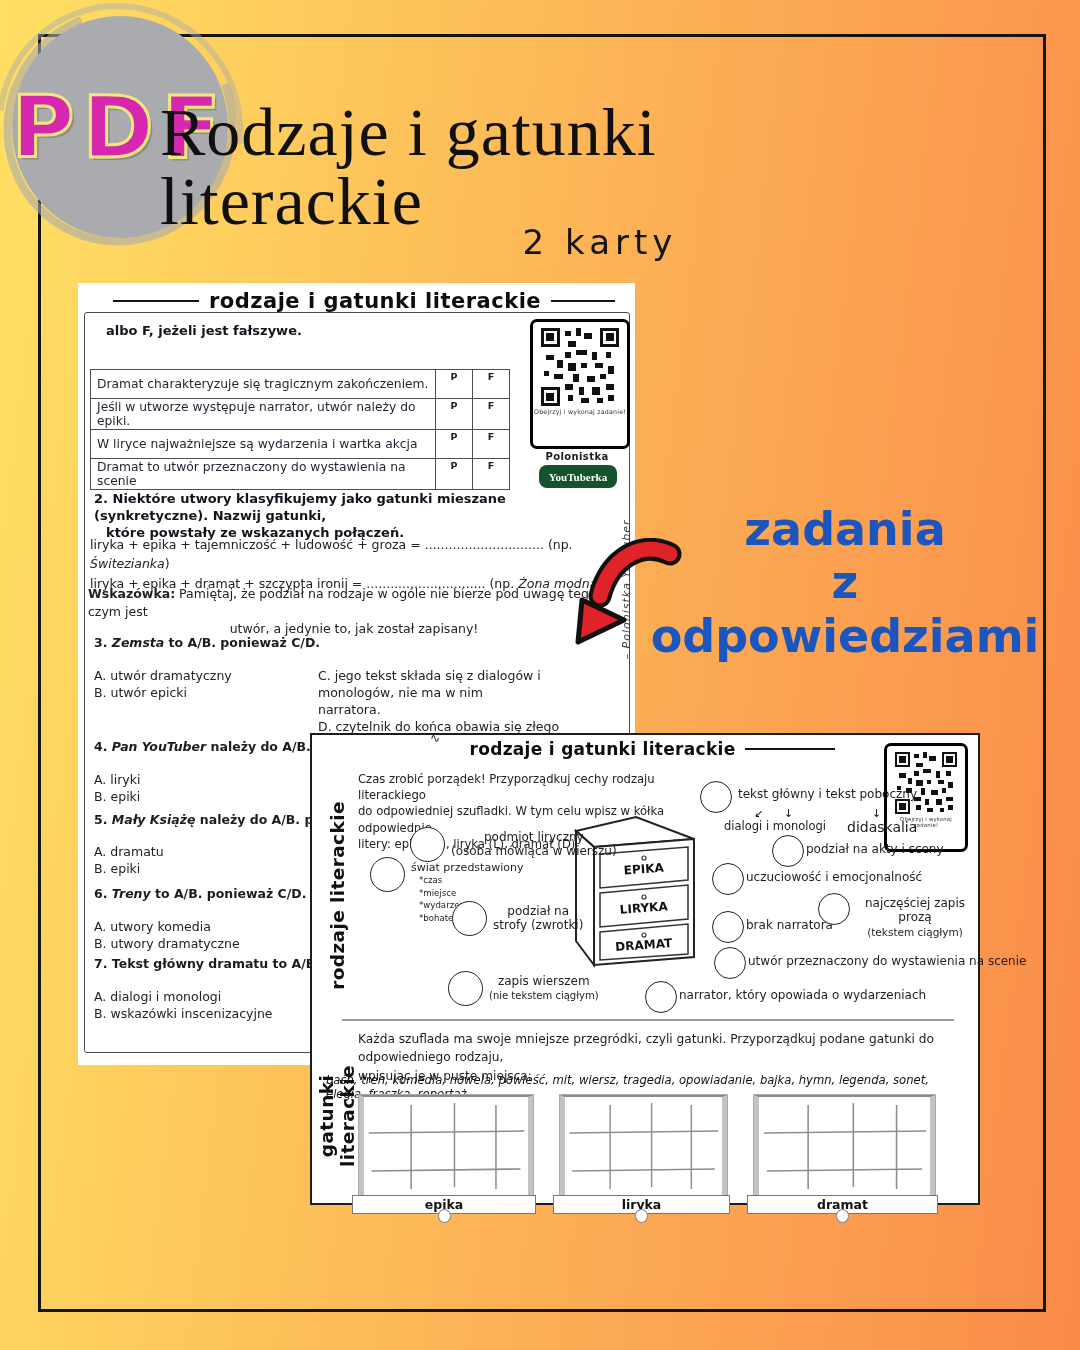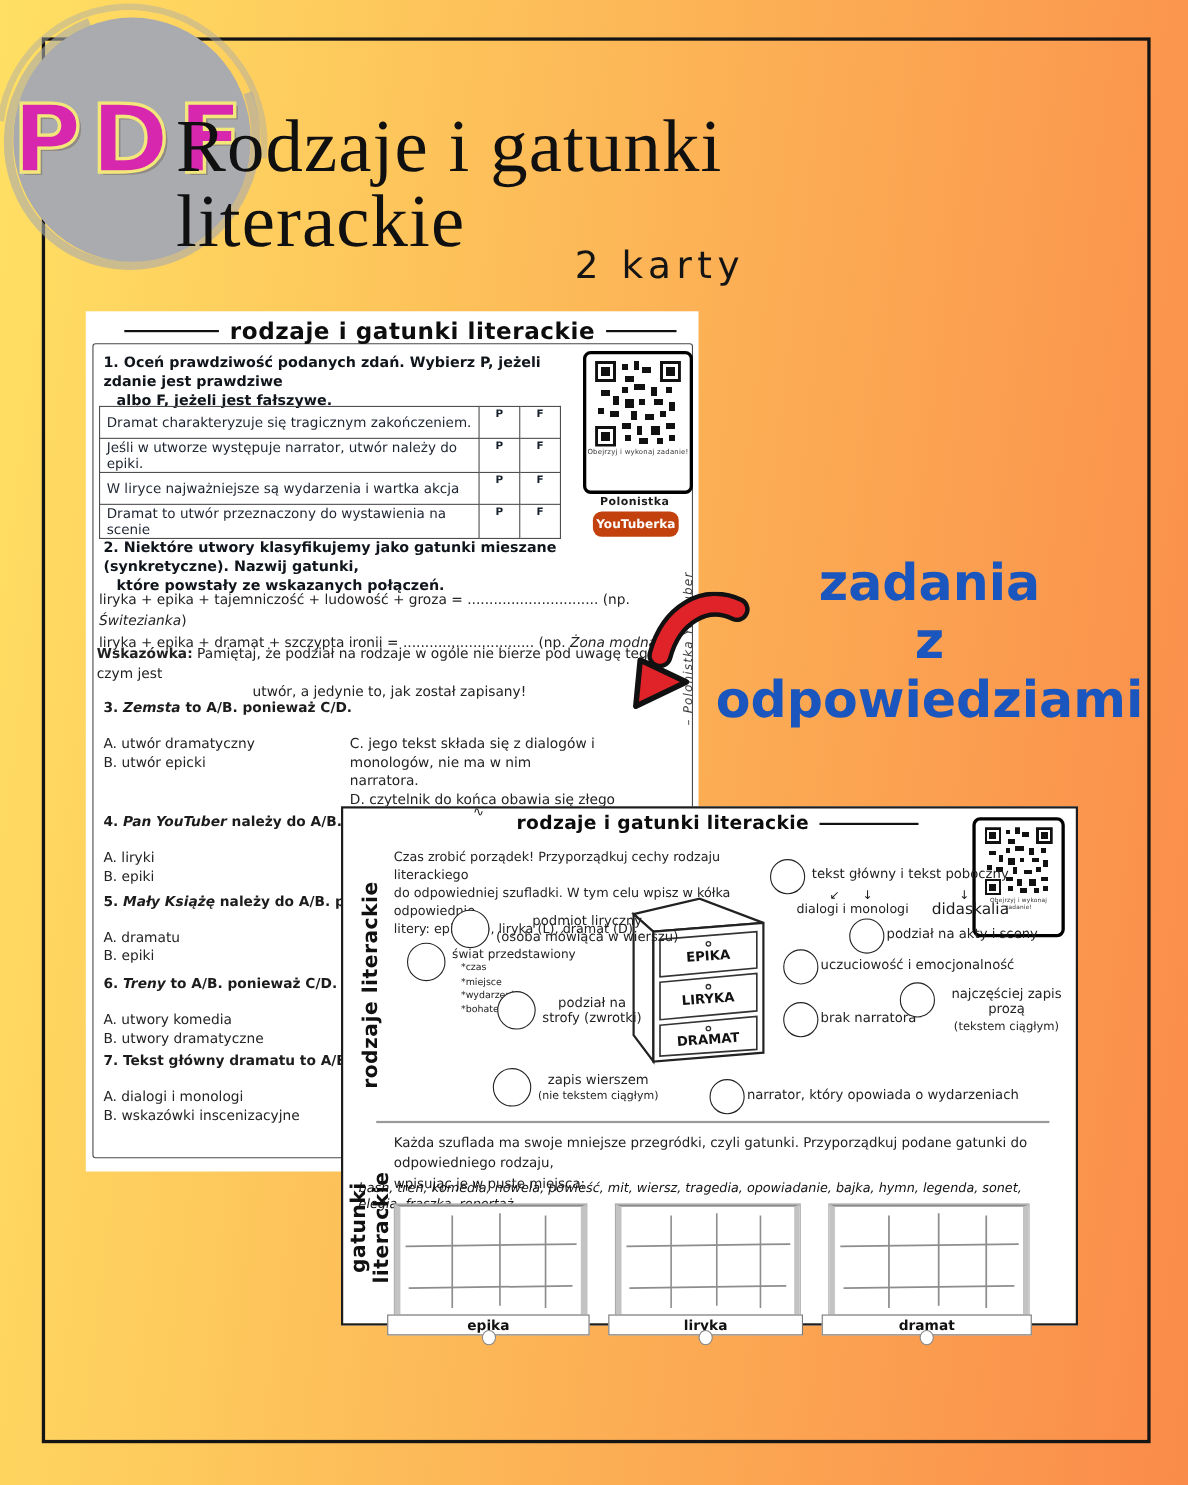--- a/index.html
+++ b/index.html
@@ -44,22 +44,22 @@
 
   
   .s1-task{color:#10151c;font-weight:bold;line-height:1.3;font-size:13px;}
   table.pf{border-collapse:collapse;width:420px;}
   table.pf td{border:1.4px solid #4f4f4f;height:26px;padding:1px 6px;font-size:12.3px;color:#1d2430;}
   table.pf td.pfc{width:24px;text-align:center;font-weight:bold;font-size:9.5px;vertical-align:top;color:#16202c;}
   .qr-block{position:absolute;border:3.5px solid #000;border-radius:7px;background:#fff;text-align:center;}
   .qr-block svg{display:block;margin:6px auto 2px auto;}
   .qr-cap{font-size:6.3px;color:#333;letter-spacing:.2px;}
   .brand-name{position:absolute;text-align:center;font-weight:bold;font-size:10px;color:#1b1b1b;letter-spacing:.4px;}
-  .yt-badge{position:absolute;background:#c2410c;border-radius:8px;color:#fff;font-weight:bold;font-size:11px;
-    display:flex;align-items:center;justify-content:center;}
+  .yt-badge{position:absolute;background:#14532d;border-radius:8px;color:#fff;font-weight:bold;font-size:11px;
+    display:flex;align-items:center;justify-content:center;font-family:Liberation Serif, serif;}
   .mix-line{line-height:1.55;color:#222;}
   .opts{display:flex;line-height:1.35;color:#222;}
   .opts .c1{width:224px;}
   .opts .c2{width:300px;}
   .vcredit{position:absolute;left:438px;top:300px;width:220px;text-align:center;transform:rotate(-90deg);
     font-size:11px;font-style:italic;color:#3a3a3a;letter-spacing:1px;white-space:nowrap;}
 
   
   .vlabel{position:absolute;transform:rotate(-90deg);font-weight:bold;font-size:18.5px;color:#111;
     width:190px;text-align:center;letter-spacing:.4px;}
@@ -108,21 +108,20 @@
 
   <div class="sheet sheet1">
     <div class="inner-border"></div>
     <div class="sheet-title s1-title">
       <span class="bar" style="width:86px"></span>
       <span>rodzaje i gatunki literackie</span>
       <span class="bar" style="width:64px"></span>
     </div>
 
     <div class="abs s1-task" style="left:16px;top:40px;width:430px;">
-      <div>1. Oceń prawdziwość podanych zdań. Wybierz P, jeżeli zdanie jest prawdziwe</div>
       <div style="padding-left:12px">albo F, jeżeli jest fałszywe.</div>
     </div>
 
     <div class="abs" style="left:12px;top:86px;">
       <table class="pf">
         <tbody>
             <tr>
           <td>Dramat charakteryzuje się tragicznym zakończeniem.</td>
           <td class="pfc">P</td>
           <td class="pfc">F</td>
@@ -399,20 +398,24 @@
       <span class="lab" style="margin-left:2px;padding-top:7px">uczuciowość i emocjonalność</span>
     </div>
     <div class="item" style="left:400px;top:176px;">
       <span class="circ sm"></span>
       <span class="lab" style="margin-left:2px;padding-top:7px">brak narratora</span>
     </div>
     <div class="item" style="left:506px;top:158px;">
       <span class="circ sm"></span>
       <span class="lab center" style="margin-left:2px"><span>najczęściej zapis prozą</span><br><span style="font-size:10.5px">(tekstem ciągłym)</span></span>
     </div>
+    <div class="item" style="left:402px;top:212px;">
+      <span class="circ sm"></span>
+      <span class="lab" style="margin-left:2px;padding-top:7px;white-space:nowrap">utwór przeznaczony do wystawienia na scenie</span>
+    </div>
     <div class="item" style="left:333px;top:246px;">
       <span class="circ sm"></span>
       <span class="lab" style="margin-left:2px;padding-top:7px;white-space:nowrap">narrator, który opowiada o wydarzeniach</span>
     </div>
 
     <div class="divider" style="left:30px;top:284px;width:612px;"></div>
 
     <div class="abs s2-para" style="left:46px;top:295px;width:605px;">
       <div>Każda szuflada ma swoje mniejsze przegródki, czyli gatunki. Przyporządkuj podane gatunki do odpowiedniego rodzaju,</div>
       <div>wpisując je w puste miejsca:</div>

